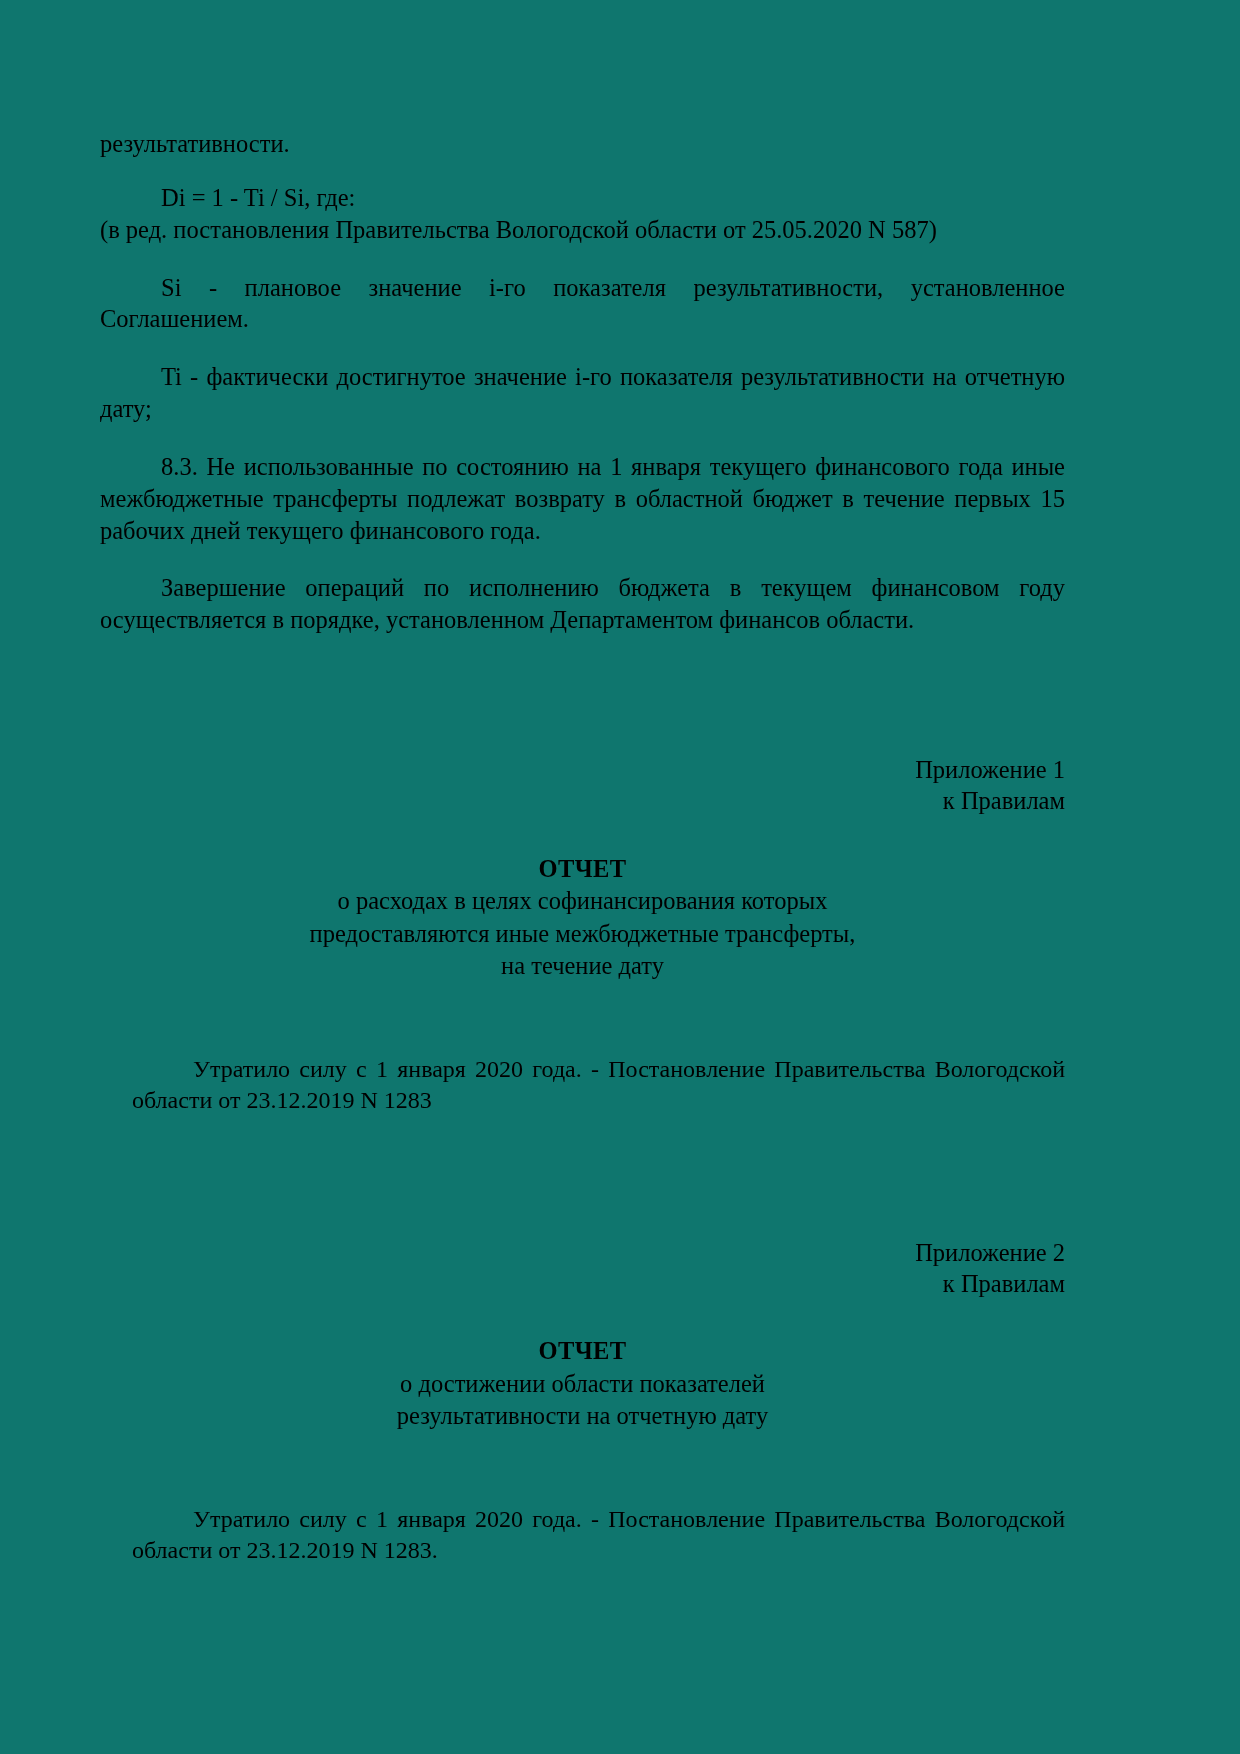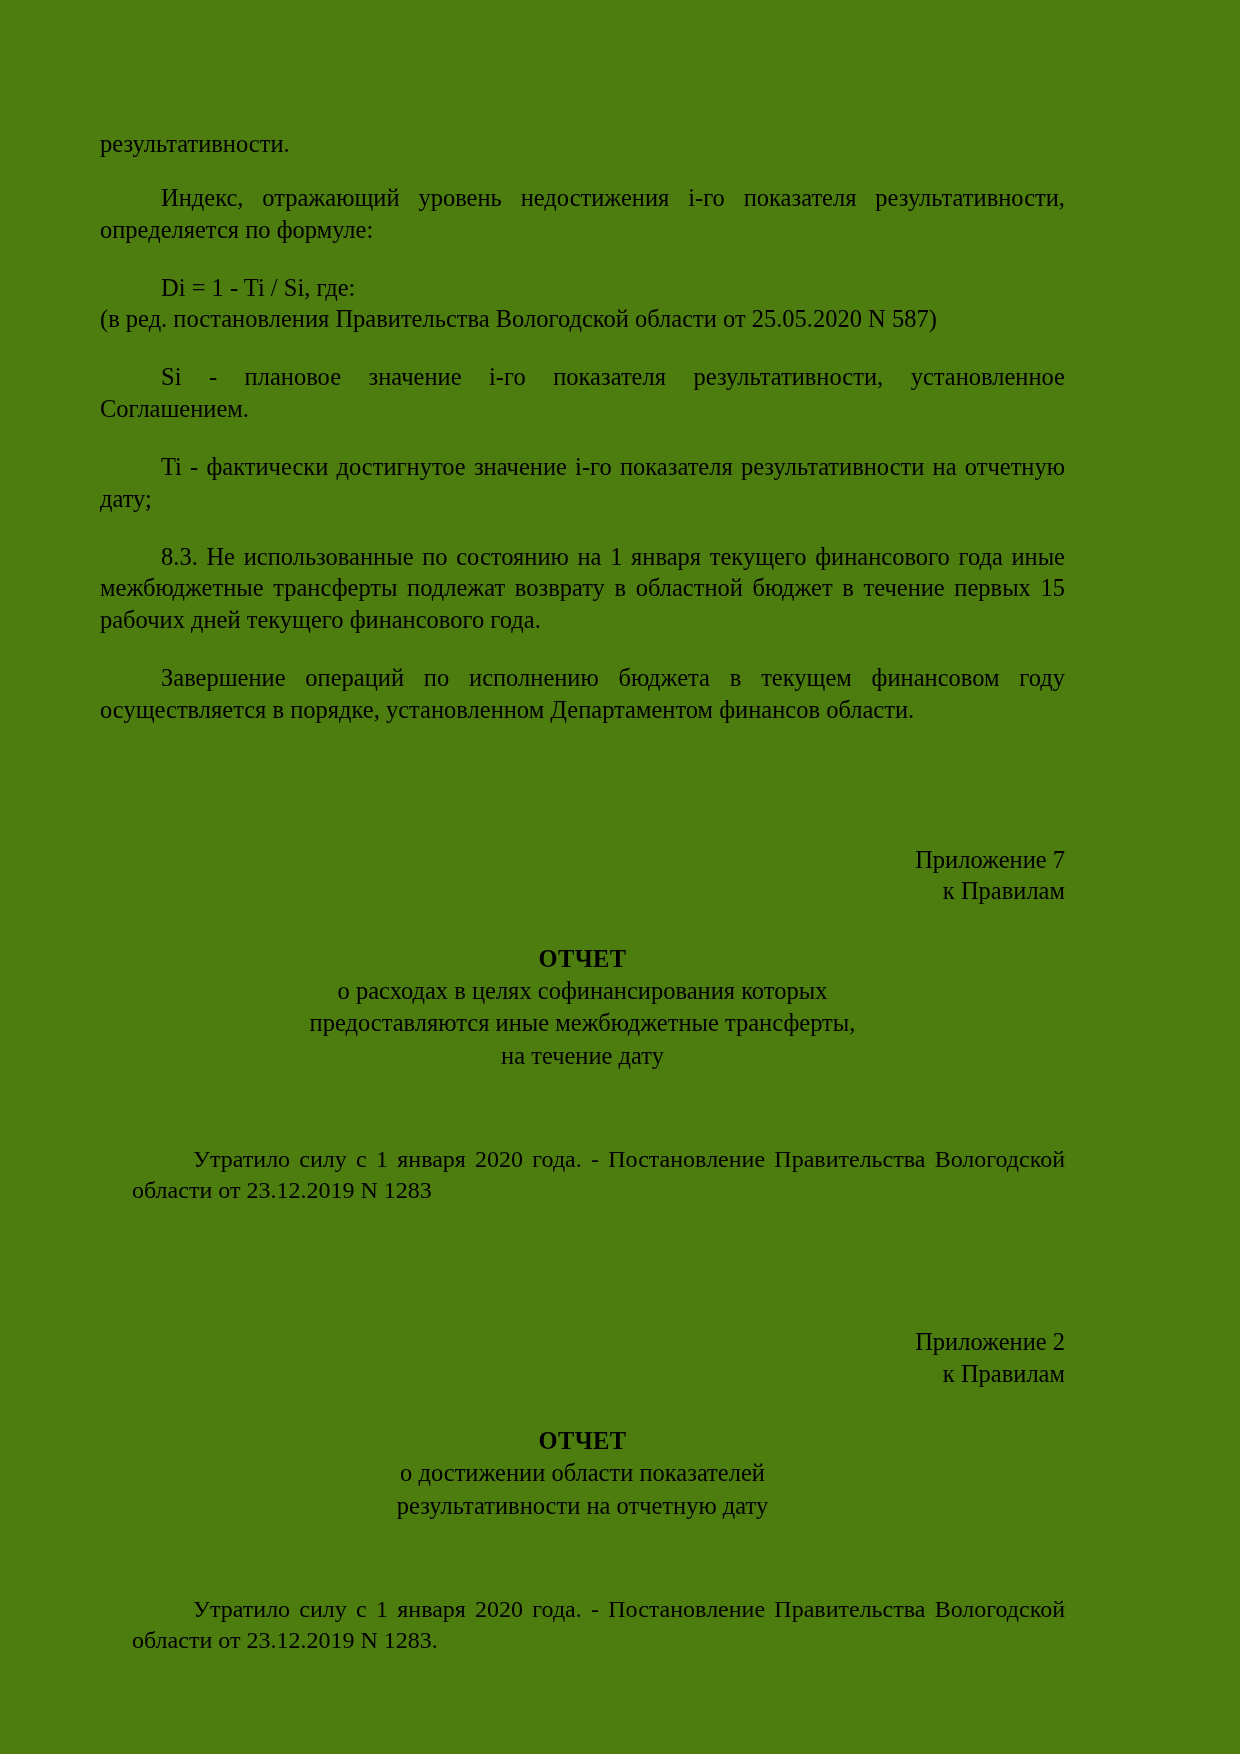--- a/index.html
+++ b/index.html
@@ -10,21 +10,21 @@
   }
   body {
     font-family: "Liberation Serif", "DejaVu Serif", serif;
     color: #000000;
   }
   .page {
     position: relative;
     width: 1240px;
     height: 1754px;
     margin: 0 auto;
-    background: #4d7c0f;
+    background: #0f766e;
     box-sizing: border-box;
     padding: 128px 86px 80px 100px;
     overflow: hidden;
   }
   .doc-body {
     width: 965px;
     font-size: 24.5px;
     line-height: 1.30;
   }
   p {
@@ -78,38 +78,37 @@
 </head>
 <body>
 
 <div class="page">
   <div class="doc-body">
 
     <p class="para no-indent left tight">результативности.</p>
 
     <div class="spacer-sm"></div>
 
-    <p class="para">Индекс, отражающий уровень недостижения i-го показателя результативности, определяется по формуле:</p>
 
     <p class="para tight">Di = 1 - Ti / Si, где:</p>
 
     <p class="para no-indent left">(в ред. постановления Правительства Вологодской области от 25.05.2020 N 587)</p>
 
     <p class="para">Si - плановое значение i-го показателя результативности, установленное Соглашением.</p>
 
     <p class="para">Ti - фактически достигнутое значение i-го показателя результативности на отчетную дату;</p>
 
     <p class="para">8.3. Не использованные по состоянию на 1 января текущего финансового года иные межбюджетные трансферты подлежат возврату в областной бюджет в течение первых 15 рабочих дней текущего финансового года.</p>
 
     <p class="para">Завершение операций по исполнению бюджета в текущем финансовом году осуществляется в порядке, установленном Департаментом финансов области.</p>
 
     <div class="gap-block-1"></div>
 
     <div class="appendix-ref">
-      <span class="line">Приложение 7</span>
+      <span class="line">Приложение 1</span>
       <span class="line">к Правилам</span>
     </div>
 
     <div class="gap-block-2"></div>
 
     <div class="report-title">
       <span class="line caps">ОТЧЕТ</span>
       <span class="line">о расходах в целях софинансирования которых</span>
       <span class="line">предоставляются иные межбюджетные трансферты,</span>
       <span class="line">на течение дату</span>

